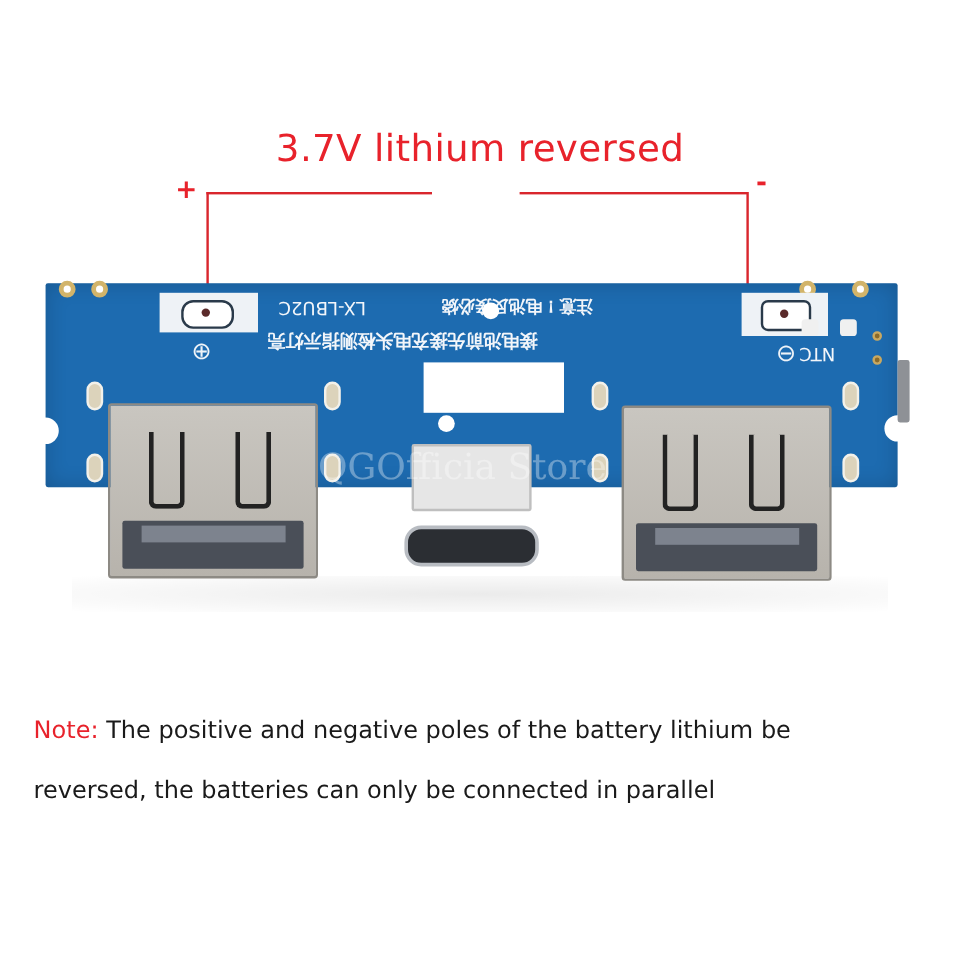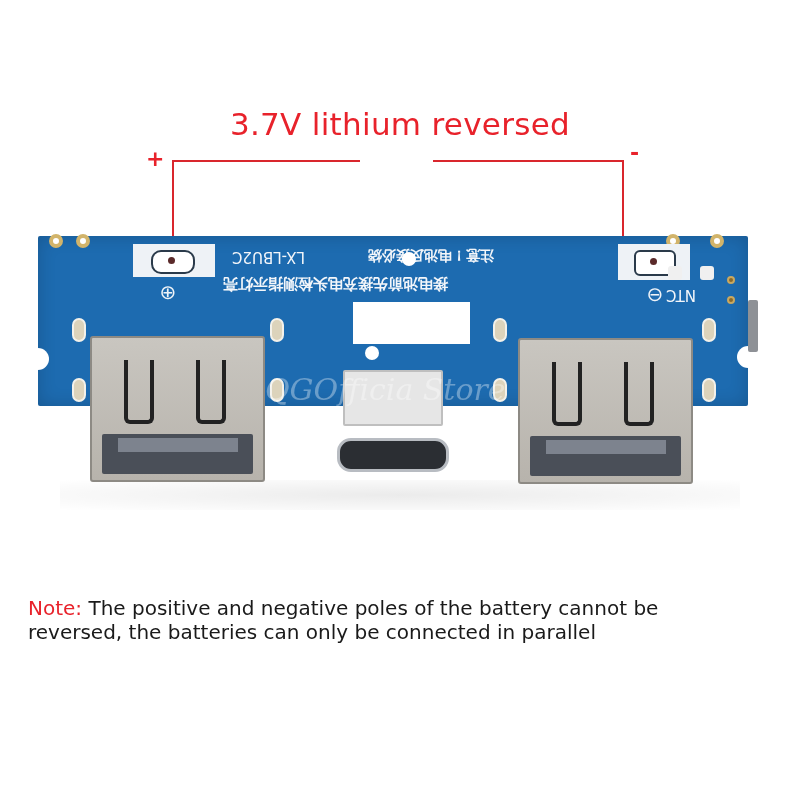--- a/index.html
+++ b/index.html
@@ -113,21 +113,21 @@
 <div class="microusb" style="left:343px;top:370px;width:100px;height:56px;"></div>
 <div class="typec" style="left:337px;top:438px;width:112px;height:34px;"></div>
 
 <div class="usb" style="left:518px;top:338px;width:175px;height:146px;">
   <div class="spring" style="left:32px;top:22px;"></div>
   <div class="spring" style="left:104px;top:22px;"></div>
   <div class="usb-mouth" style="left:10px;top:96px;width:151px;height:40px;"></div>
   <div class="usb-tongue" style="left:26px;top:100px;width:120px;height:14px;"></div>
 </div>
 
-<div class="watermark" style="left:265px;top:372px;font-style:italic;">QGOfficia Store</div>
+<div class="watermark" style="left:265px;top:372px;">QGOfficia Store</div>
 
 <div class="note" style="top:596px;">
   <span class="lbl">Note:</span>
-  <span>The positive and negative poles of the battery cannot be</span>
+  <span>The positive and negative poles of the battery lithium be</span>
 </div>
-<div class="note" style="top:620px;">
+<div class="note" style="top:646px;">
   <span>reversed, the batteries can only be connected in parallel</span>
 </div>
 
 </body></html>

